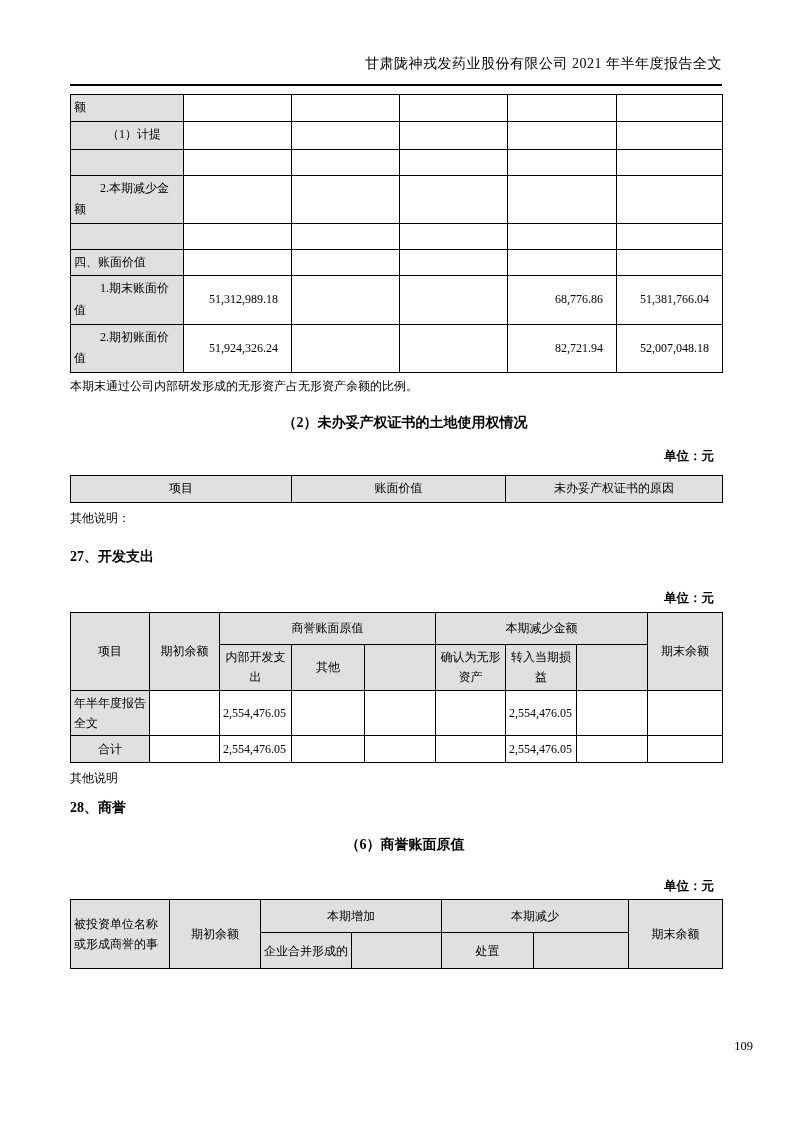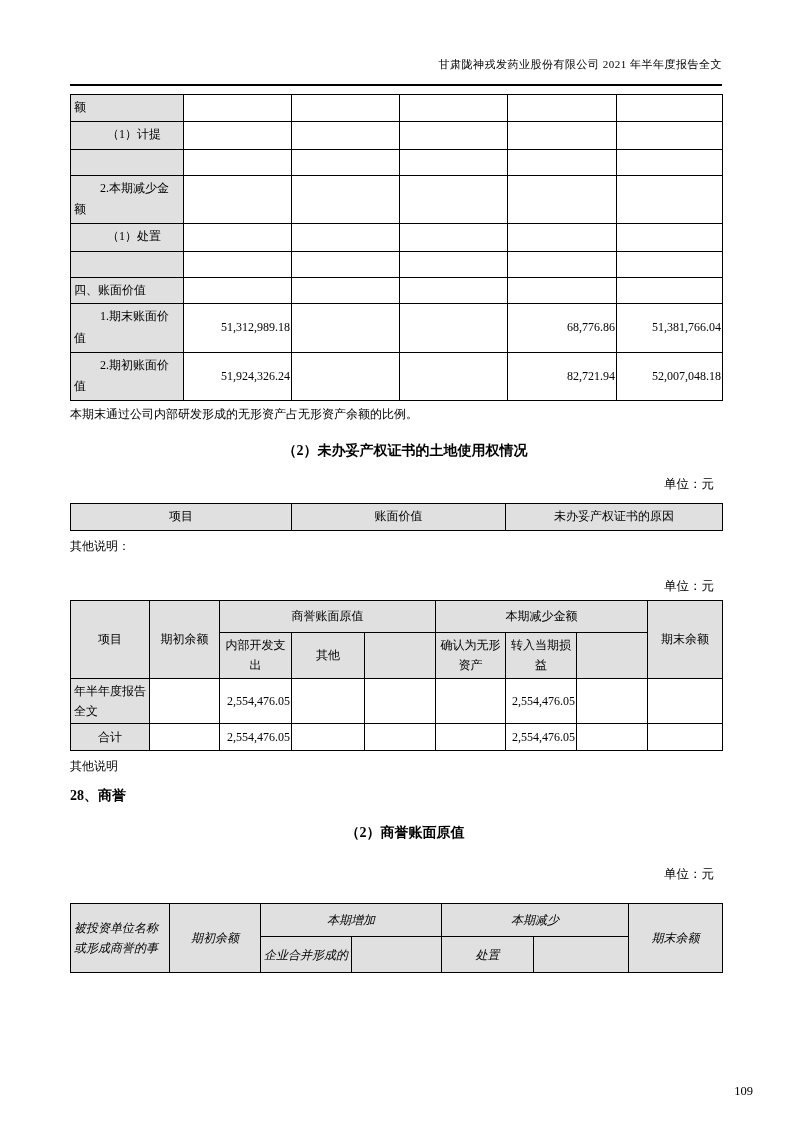--- a/index.html
+++ b/index.html
@@ -8,53 +8,53 @@
     position:relative;
     width:793px; height:1122px;
     background:#ffffff;
     margin:0 auto;
     font-family:"Liberation Serif","DejaVu Serif",serif;
     color:#000;
     overflow:hidden;
   }
   .content { width:652px; margin-left:70px; padding-top:54px; }
 
-  .doc-header { text-align:right; font-size:11px; letter-spacing:0.5px; line-height:20px; }
+  .doc-header { text-align:right; font-size:14px; letter-spacing:0.5px; line-height:20px; }
   .header-rule { margin-top:10px; border-bottom:2px solid #000; height:0; }
 
   table { border-collapse:collapse; table-layout:fixed; width:652px; border:1.5px solid #000; }
   td { border:1px solid #000; font-size:12px; vertical-align:middle; padding:2px 3px; overflow:hidden; }
   .gray { background:#e0e0e0; }
-  .num { text-align:right; padding-right:1px; }
+  .num { text-align:right; padding-right:13px; }
   .ctr { text-align:center; }
   .lbl { text-align:left; line-height:1.8; }
   .ind-a { text-indent:26px; }
   .ind-b { text-indent:33px; }
 
   .t1 { margin-top:8px; }
   .t1 .r24{height:24px} .t1 .r28{height:28px} .t1 .r26{height:26px}
   .t1 .r45{height:45px} .t1 .r27{height:27px} .t1 .r46{height:46px} .t1 .r48{height:48px}
 
   .note { font-size:12px; margin-top:6px; line-height:15px; }
   .h-sec { font-size:14px; font-weight:bold; }
   .h-ind { padding-left:18px;text-align:center; }
-  .unit { text-align:right; font-size:12.5px; padding-right:8px; }
+  .unit { text-align:right; font-size:12.5px; padding-right:8px;font-weight:bold; }
 
   .t2 { margin-top:10px; }
   .t2 td { height:27px; }
 
   .t3 { margin-top:5px; }
   .t3 td { line-height:1.7; }
   .t3 .hr1{height:32px} .t3 .hr2{height:42px} .t3 .dr1{height:45px} .t3 .dr2{height:27px}
 
-  .t4 { margin-top:20px;font-style:italic; }
+  .t4 { margin-top:4px; }
   .t4 td { line-height:1.7; }
   .t4 .hr1{height:33px} .t4 .hr2{height:36px}
 
-  .page-num { position:absolute; top:1084px; right:40px; font-size:12.5px; }
+  .page-num { position:absolute; top:1039px; right:40px; font-size:12.5px; }
 
   .mt20{margin-top:20px} .mt16{margin-top:16px} .mt8{margin-top:8px}
   .mt22{margin-top:22px} .mt24{margin-top:24px} .mt26{margin-top:13px} .mt19{margin-top:19px}
 </style>
 </head>
 <body>
 
 <div class="page">
   <div class="content">
 
@@ -96,28 +96,20 @@
         <td></td>
       </tr>
       <tr class="r45">
         <td class="gray lbl ind-a">2.本期减少金额</td>
         <td></td>
             <td></td>
         <td></td>
             <td></td>
         <td></td>
       </tr>
-      <tr class="r28">
-        <td class="gray lbl ind-b">（1）处置</td>
-        <td></td>
-            <td></td>
-        <td></td>
-            <td></td>
-        <td></td>
-      </tr>
       <tr class="r26">
         <td class="gray lbl"></td>
         <td></td>
             <td></td>
         <td></td>
             <td></td>
         <td></td>
       </tr>
       <tr class="r24">
         <td class="gray lbl">四、账面价值</td>
@@ -159,20 +151,21 @@
       <tbody>
           <tr>
         <td class="gray ctr">项目</td>
         <td class="gray ctr">账面价值</td>
         <td class="gray ctr">未办妥产权证书的原因</td>
       </tr>
     </tbody>
       </table>
     <div class="note mt8">其他说明：</div>
 
+    <div class="h-sec mt22">27、开发支出</div>
     <div class="unit mt24">单位：元</div>
     <table class="t3">
       <colgroup>
         <col style="width:79px">
           <col style="width:70px">
           <col style="width:72px">
           <col style="width:73px">
         <col style="width:71px">
           <col style="width:70px">
           <col style="width:71px">
@@ -215,21 +208,21 @@
         <td></td>
         <td class="num">2,554,476.05</td>
         <td></td>
         <td></td>
       </tr>
     </tbody>
       </table>
     <div class="note mt8">其他说明</div>
 
     <div class="h-sec mt26">28、商誉</div>
-    <div class="h-sec h-ind mt19">（2）商誉账面原值</div>
+    <div class="h-sec h-ind mt19">（6）商誉账面原值</div>
     <div class="unit mt24">单位：元</div>
     <table class="t4">
       <colgroup>
         <col style="width:99px">
           <col style="width:91px">
           <col style="width:91px">
           <col style="width:90px">
         <col style="width:92px">
           <col style="width:95px">
           <col style="width:94px">

